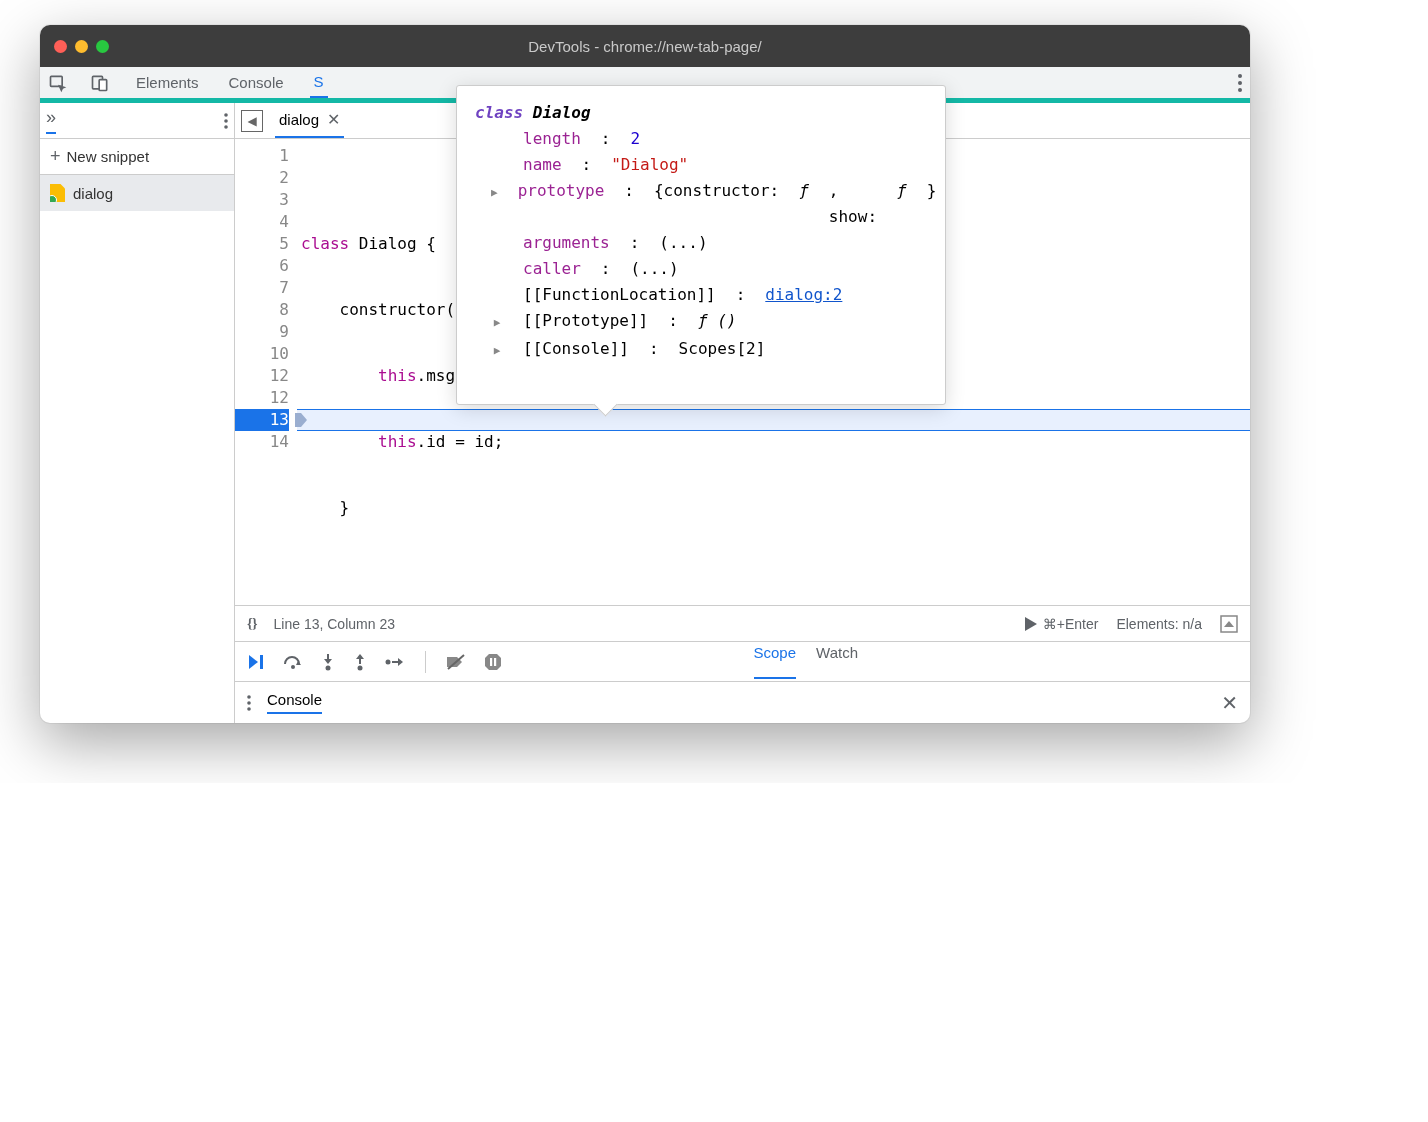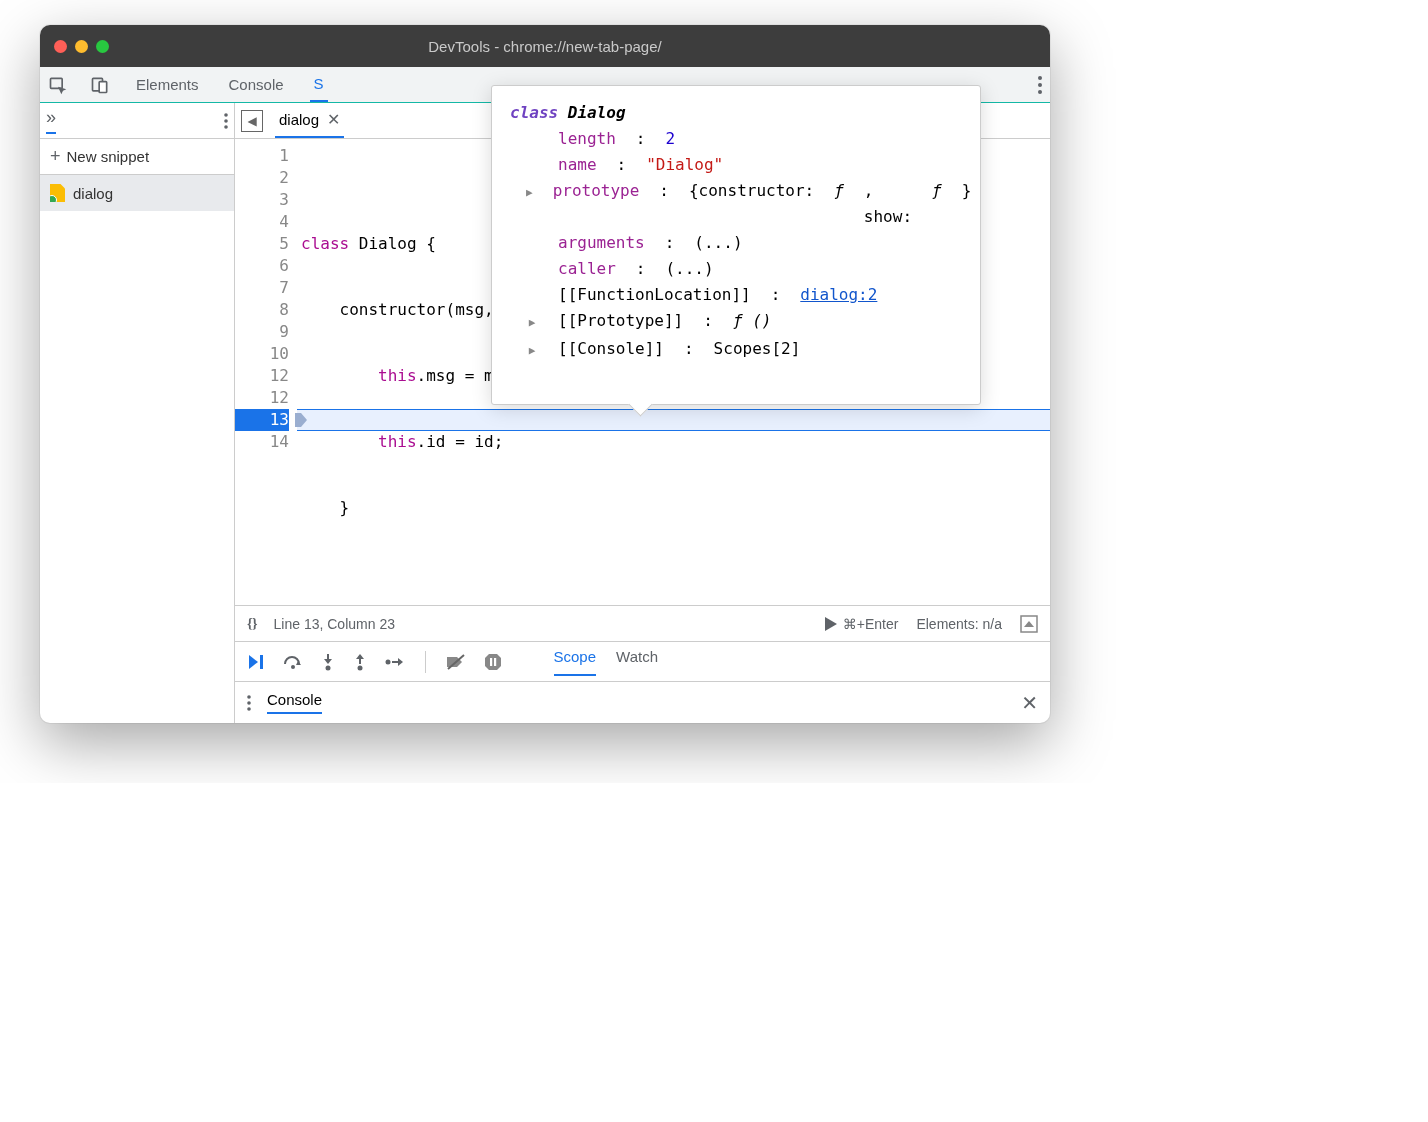--- a/index.html
+++ b/index.html
@@ -1,25 +1,25 @@
 <!DOCTYPE html>
 <html><head>
 <meta charset="utf-8">
 <style>
 * { box-sizing: border-box; margin: 0; padding: 0; }
 body { font-family: -apple-system, BlinkMacSystemFont, "Segoe UI", Helvetica, Arial, sans-serif; background: #fff; }
 .shadow-wrap { position: relative; padding: 25px 40px 60px 40px; }
-.window { width: 1010px; border-radius: 10px; overflow: visible; box-shadow: 0 20px 60px rgba(0,0,0,.35), 0 0 0 1px rgba(0,0,0,.05); position: relative; background: #fff; }
+.window { width: 1210px; border-radius: 10px; overflow: visible; box-shadow: 0 20px 60px rgba(0,0,0,.35), 0 0 0 1px rgba(0,0,0,.05); position: relative; background: #fff; }
 .titlebar { height: 42px; background: #3d3d3d; border-radius: 10px 10px 0 0; display:flex; align-items:center; padding: 0 14px; color:#bbb; font-size:15px; position:relative; }
 .traffic { display:flex; gap:8px; }
 .tl { width:13px; height:13px; border-radius:50%; }
 .tl.red{background:#ff5f57;} .tl.yellow{background:#febc2e;} .tl.green{background:#28c840;}
 .title { position:absolute; left:0; right:0; text-align:center; font-size:15px; color:#c9c9c9; }
 
-.tabs { height:36px; background:#f1f3f4; border-bottom:1px solid #14b8a6; display:flex; align-items:center; padding:0 8px; font-size:15px; color:#5f6368; gap:22px; }
+.tabs { height:36px; background:#f1f3f4; border-bottom:5px solid #14b8a6; display:flex; align-items:center; padding:0 8px; font-size:15px; color:#5f6368; gap:22px; }
 .tab-item { display:flex; align-items:center; height:100%; padding:0 4px; }
 .tab-item.active { color:#1a73e8; border-bottom:2px solid #1a73e8; }
 .icon-btn { display:inline-flex; align-items:center; justify-content:center; }
 svg { display:block; }
 
 .tabs-right { margin-left:auto; display:flex; align-items:center; gap:16px; color:#5f6368; }
 
 .body { display:flex; height:620px; position:relative; }
 .sidebar { width:195px; border-right:1px solid #ccc; display:flex; flex-direction:column; }
 .side-top { height:36px; border-bottom:1px solid #ccc; display:flex; align-items:center; padding:0 6px; justify-content:space-between; }
@@ -49,28 +49,28 @@
 .kw { color:#aa0d91; }
 
 .statusbar { height:36px; border-top:1px solid #ccc; display:flex; align-items:center; padding:0 12px; font-size:14px; color:#5f6368; gap:18px; }
 .statusbar .right { margin-left:auto; display:flex; align-items:center; gap:18px;padding-left:44px; }
 .run-hint { display:flex; align-items:center; gap:6px; }
 
 .debug-bar { height:40px; border-top:1px solid #ccc; display:flex; align-items:center; padding:0 12px; gap:20px; }
 .debug-bar .group { display:flex; align-items:center; gap:18px; }
 .vsep { width:1px; height:22px; background:#ccc; }
 .sub-tabs { margin-left:auto; display:flex; gap:20px; font-size:15px; color:#5f6368; padding-right:380px; }
-.sub-tabs span.active { color:#1a73e8; border-bottom:2px solid #1a73e8; padding-bottom:9px; }
+.sub-tabs span.active { color:#1a73e8; border-bottom:2px solid #1a73e8; padding-bottom:16px; }
 
 .console-drawer { height:42px; border-top:1px solid #ccc; display:flex; align-items:center; padding:0 12px; font-size:15px; }
 .console-drawer .lbl { border-bottom:2px solid #1a73e8; padding-bottom:4px; margin-left:16px; }
 .console-drawer .close { margin-left:auto; font-size:20px; color:#5f6368; }
 
 
-.popover { position:absolute; top:60px; left:416px; width:490px; background:#fff; border:1px solid #ccc; border-radius:3px; box-shadow:0 4px 20px rgba(0,0,0,.15); padding:14px 18px 40px 18px; font-family:Menlo,Consolas,monospace; font-size:16px; line-height:26px; z-index:50;margin-left:35px; }
+.popover { position:absolute; top:60px; left:416px; width:490px; background:#fff; border:1px solid #ccc; border-radius:3px; box-shadow:0 4px 20px rgba(0,0,0,.15); padding:14px 18px 40px 18px; font-family:Menlo,Consolas,monospace; font-size:16px; line-height:26px; z-index:50; }
 .popover::after { content:''; position:absolute; bottom:-9px; left:140px; width:16px; height:16px; background:#fff; border-right:1px solid #ccc; border-bottom:1px solid #ccc; transform:rotate(45deg); }
 .pv-kw { color:#6f42c1; font-style:italic; font-weight:bold; }
 .pv-class { font-style:italic; font-weight:bold; }
 .pv-key { color:#9b2393; }
 .pv-num { color:#1c00cf; }
 .pv-str { color:#c41a16; }
 .pv-fn { font-style:italic; }
 .pv-link { color:#1155cc; text-decoration:underline; }
 .pv-row { display:flex; align-items:baseline; gap:20px; }
 .pv-arrow { color:#888; width:12px; text-align:center; font-size:11px; }

